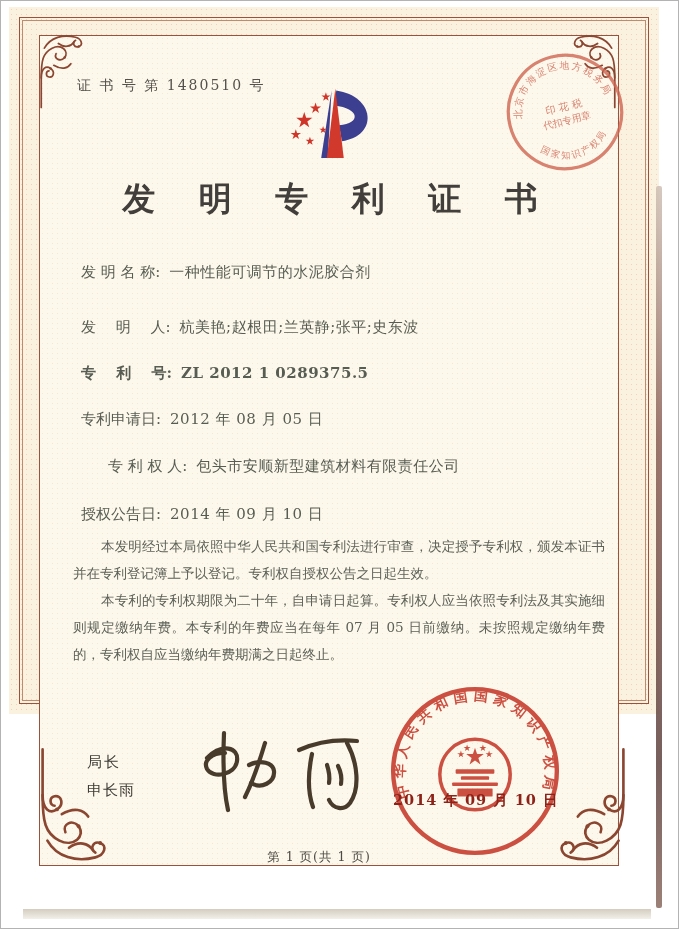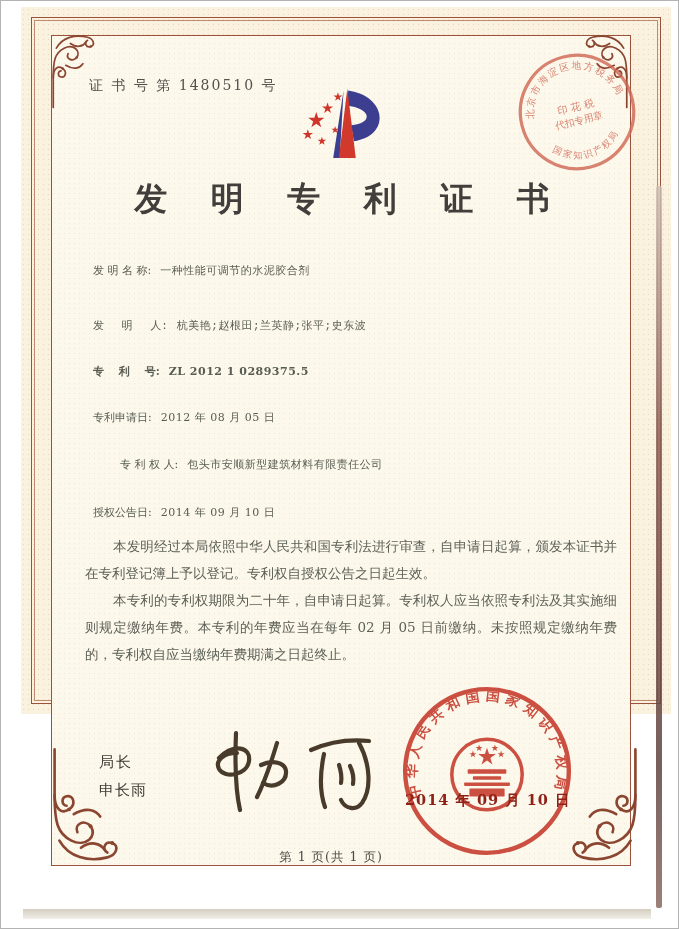--- a/index.html
+++ b/index.html
@@ -1,40 +1,40 @@
 <!DOCTYPE html>
 <html><head>
 <meta charset="utf-8">
 <style>
   html,body{margin:0;padding:0;background:#e8e8e8;font-family:"DejaVu Serif","Liberation Serif",serif;}
   .scan{position:relative;width:679px;height:929px;background:#ffffff;border:1px solid #b3b3b3;box-sizing:border-box;overflow:hidden;box-shadow:0 2px 8px rgba(0,0,0,.25);}
-  .certificate{position:absolute;left:20px;top:6px;width:650px;height:707px;
+  .certificate{position:absolute;left:8px;top:6px;width:650px;height:707px;
     background-color:#faf1de;
     background-image:radial-gradient(circle, rgba(205,155,95,.30) .7px, transparent .9px);
     background-size:5px 5px;}
   .frameA{position:absolute;left:10px;top:10px;right:10px;bottom:10px;border:1.5px solid #9a523c;}
   .frameB{position:absolute;left:2px;top:2px;right:2px;bottom:2px;border:1px solid #c08a6e;}
   .inner-frame{position:absolute;left:30px;top:28px;width:580px;height:831px;border:1px solid #9a523c;
     background-color:#fdf8ec;
     background-image:radial-gradient(circle, rgba(205,160,100,.18) .7px, transparent .9px);
     background-size:5px 5px;box-sizing:border-box;}
   .ornament{position:absolute;color:#8a4630;}
   .orn-tl{left:26px;top:24px;width:78px;height:78px;transform:scaleY(-1);}
   .orn-tr{left:534px;top:24px;width:78px;height:78px;transform:scale(-1,-1);}
   .orn-bl{left:24px;top:740px;width:120px;height:120px;}
   .orn-br{left:504px;top:740px;width:120px;height:120px;transform:scaleX(-1);}
   .cert-number{position:absolute;left:68px;top:70px;font-size:14px;letter-spacing:2px;color:#54514c;}
   .logo{position:absolute;left:274px;top:74px;width:114px;height:94px;}
   .title{position:absolute;left:0;right:20px;top:170px;text-align:center;font-size:33px;font-weight:600;
     letter-spacing:16px;padding-left:28px;color:#413e3b;}
   .fields{position:absolute;left:72px;top:0;right:40px;}
-  .field{position:absolute;left:0;font-size:11px;color:#585d53;white-space:pre;}
+  .field{position:absolute;left:0;font-size:15px;color:#585d53;white-space:pre;}
   .field .field-label{white-space:pre;}
   .field .field-value{margin-left:9px;letter-spacing:.5px;}
-  .f0{top:256px;} .f1{top:311px;font-family:Liberation Mono, monospace;} .f2{top:357px;font-weight:bold;} .f3{top:403px;} .f4{top:450px;margin-left:27px;} .f5{top:498px;}
+  .f0{top:256px;} .f1{top:311px;} .f2{top:357px;font-weight:bold;} .f3{top:403px;} .f4{top:450px;margin-left:27px;} .f5{top:498px;}
   .body-text{position:absolute;left:64px;right:54px;top:526px;font-size:13.5px;line-height:27px;
     color:#5d6158;text-align:justify;}
   .body-text p{margin:0;text-indent:28px;}
   .sig-title{position:absolute;left:78px;top:746px;font-size:15px;color:#3e3b36;letter-spacing:2px;font-family:"DejaVu Sans","Liberation Sans",sans-serif;}
   .sig-name{position:absolute;left:78px;top:774px;font-size:15px;color:#3e3b36;letter-spacing:1px;font-family:"DejaVu Sans","Liberation Sans",sans-serif;}
   .signature-svg{position:absolute;left:168px;top:706px;width:212px;height:112px;}
   .issue-seal{position:absolute;left:378px;top:676px;width:176px;height:176px;opacity:.88;}
   .seal-date{position:absolute;left:384px;top:784px;font-size:14.5px;font-weight:bold;color:#8e2218;
     letter-spacing:1px;white-space:pre;}
   .tax-seal{position:absolute;left:491px;top:40px;width:130px;height:130px;opacity:.8;transform:rotate(-14deg);}
@@ -108,22 +108,22 @@
     <div class="fields">
       <div class="field f0"><span class="field-label">发 明 名 称:</span><span class="field-value">一种性能可调节的水泥胶合剂</span></div>
       <div class="field f1"><span class="field-label">发　 明　 人:</span><span class="field-value">杭美艳;赵根田;兰英静;张平;史东波</span></div>
       <div class="field f2"><span class="field-label">专　 利　 号:</span><span class="field-value">ZL 2012 1 0289375.5</span></div>
       <div class="field f3"><span class="field-label">专利申请日:</span><span class="field-value">2012 年 08 月 05 日</span></div>
       <div class="field f4"><span class="field-label">专 利 权 人:</span><span class="field-value">包头市安顺新型建筑材料有限责任公司</span></div>
       <div class="field f5"><span class="field-label">授权公告日:</span><span class="field-value">2014 年 09 月 10 日</span></div>
     </div>
 
     <div class="body-text">
-      <p>本发明经过本局依照中华人民共和国专利法进行审查，自申请日起算，颁发本证书并在专利登记簿上予以登记。专利权自授权公告之日起生效。</p>
-      <p>本专利的专利权期限为二十年，自申请日起算。专利权人应当依照专利法及其实施细则规定缴纳年费。本专利的年费应当在每年 02 月 05 日前缴纳。未按照规定缴纳年费的，专利权自应当缴纳年费期满之日起终止。</p>
+      <p>本发明经过本局依照中华人民共和国专利法进行审查，决定授予专利权，颁发本证书并在专利登记簿上予以登记。专利权自授权公告之日起生效。</p>
+      <p>本专利的专利权期限为二十年，自申请日起算。专利权人应当依照专利法及其实施细则规定缴纳年费。本专利的年费应当在每年 07 月 05 日前缴纳。未按照规定缴纳年费的，专利权自应当缴纳年费期满之日起终止。</p>
     </div>
 
     <div class="sig-title">局长</div>
     <div class="sig-name">申长雨</div>
 
     <svg class="signature-svg" viewBox="0 0 212 112">
       <g fill="none" stroke="#3a2c1c" stroke-width="4.2" stroke-linecap="round" opacity="0.92">
         <path d="M30,45 C45,30 62,34 60,48 C58,62 36,66 30,56 C26,48 34,40 48,40"></path>
         <path d="M47,20 C46,45 46,75 51,97"></path>
         <path d="M88,30 C82,50 76,68 68,84"></path>

